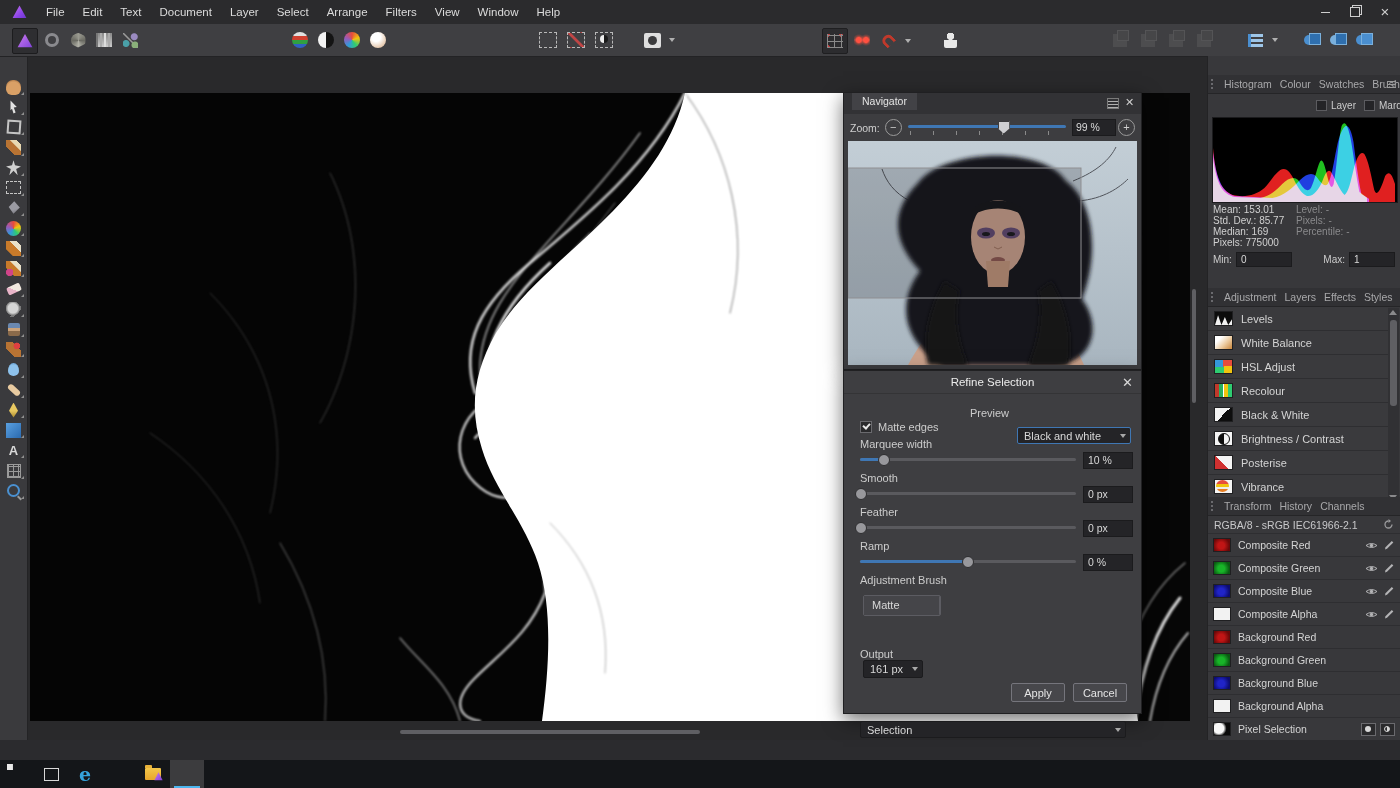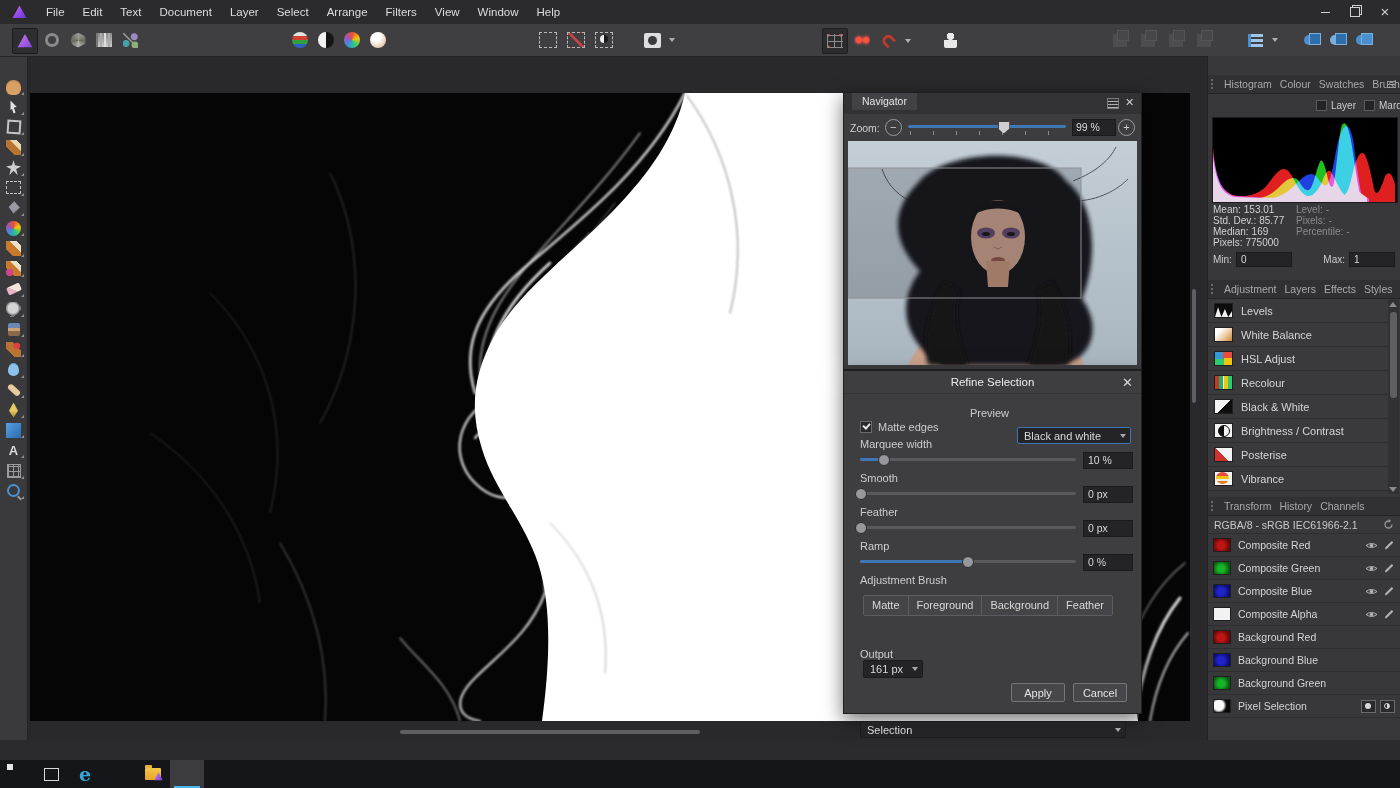--- a/index.html
+++ b/index.html
@@ -154,21 +154,21 @@
   
   .refine{left:843px;top:370px;width:297px;height:342px;background:#3e3e41;}
   .dlg-title{height:22px;display:flex;align-items:center;justify-content:center;font-size:11.5px;color:#ececec;position:relative;border-bottom:1px solid #343436;}
   .dlg-close{position:absolute;right:8px;top:4px;color:#d8d8d8;font-size:13px;}
   .lbl{font-size:11px;color:#cccccc;}
   .sl{position:absolute;width:216px;height:12px;}
   .sl .t{position:absolute;left:0;right:0;top:5px;height:3px;background:#5a5a5e;border-radius:2px;}
   .sl .f{position:absolute;left:0;top:5px;height:3px;background:#3f77b4;border-radius:2px;width:calc(var(--p)*1%);}
   .sl .th{position:absolute;top:1px;left:calc(var(--p)*1% - 5px);width:10px;height:10px;border-radius:50%;background:#98989c;border:1px solid #2e2e30;}
   .valbox{position:absolute;width:40px;height:13px;background:#242427;border:1px solid #1b1b1d;font-size:10.5px;color:#d8d8d8;padding:1px 4px;text-align:left;}
-  .seg{position:absolute;display:flex;border:1px solid #5c5c62;border-radius:2px;overflow:hidden;height:19px;}
+  .seg{position:absolute;display:flex;border:1px solid #5c5c62;border-radius:2px;overflow:hidden;height:19px;flex-direction:column;}
   .seg-btn{padding:0 8px;line-height:19px;font-size:11px;color:#d8d8d8;background:#454549;border-right:1px solid #5c5c62;}
   .seg-btn:last-child{border-right:none;}
   .btn{position:absolute;width:52px;height:17px;background:#47474b;border:1px solid #75757c;border-radius:2px;color:#e4e4e4;font-size:11px;display:flex;align-items:center;justify-content:center;}
   .ckbox{width:10px;height:10px;background:#2a2a2c;border:1px solid #6a6a6e;position:relative;display:inline-block;}
   .ckbox.on::after{content:"";position:absolute;left:2px;top:1px;width:5px;height:3px;border-left:2px solid #e8e8e8;border-bottom:2px solid #e8e8e8;transform:rotate(-48deg);}
   
   .statusbar{position:absolute;left:0;top:740px;width:100%;height:20px;background:#3a3a3d;border-top:1px solid #232325;display:flex;align-items:center;padding-left:6px;box-sizing:border-box;font-size:11px;color:#b2b2b2;}
   .seg-b{font-weight:bold;color:#ececec;}
   
   .taskbar{position:absolute;left:0;top:760px;width:100%;height:28px;background:#141619;display:flex;align-items:stretch;}
@@ -492,21 +492,21 @@
           </span>
         </div>
       <div class="abs" style="left:5px;top:177px;width:182px;display:flex;align-items:center">
         <span class="lbl" style="font-size:10px">Min:</span>
         <span class="numbox" style="width:46px;margin-left:4px">0</span>
         <span class="lbl" style="font-size:10px;margin-left:auto">Max:</span>
         <span class="numbox" style="width:36px;margin-left:4px">1</span>
       </div>
     </div>
 
-    <div class="abs" style="left:0;top:224px;width:192px;height:217px">
+    <div class="abs" style="left:0;top:232px;width:192px;height:217px">
       <div class="ptabbar">
         <span style="display:flex">
 
         <span class="ptab is-active">Adjustment</span>
             <span class="ptab">Layers</span>
             <span class="ptab">Effects</span>
             <span class="ptab">Styles</span>
           </span>
       </div>
       <div style="margin-right:12px">
@@ -636,31 +636,36 @@
 
           </div>
 
           <div class="chan-row i-none">
             <span class="ch-thumb i-red"></span>
             <span style="color:#d4d4d4">Background Red</span>
 
           </div>
 
           <div class="chan-row i-none">
+            <span class="ch-thumb i-green"></span>
+            <span style="color:#d4d4d4">Background Green</span>
+
+          </div>
+
+          <div class="chan-row i-none">
             <span class="ch-thumb i-blue"></span>
             <span style="color:#d4d4d4">Background Blue</span>
 
           </div>
 
           <div class="chan-row i-none">
-            <span class="ch-thumb i-green"></span>
-            <span style="color:#d4d4d4">Background Green</span>
-
-          </div>
-
+            <span class="ch-thumb i-alpha"></span>
+            <span style="color:#d4d4d4">Background Alpha</span>
+
+          </div>
 
           <div class="chan-row i-selection">
             <span class="ch-thumb i-pixel"></span>
             <span style="color:#d4d4d4">Pixel Selection</span>
 
             <span class="ps-icons">
               <span class="ps-tile"></span>
               <span class="ps-tile half"></span>
             </span>
           </div>

